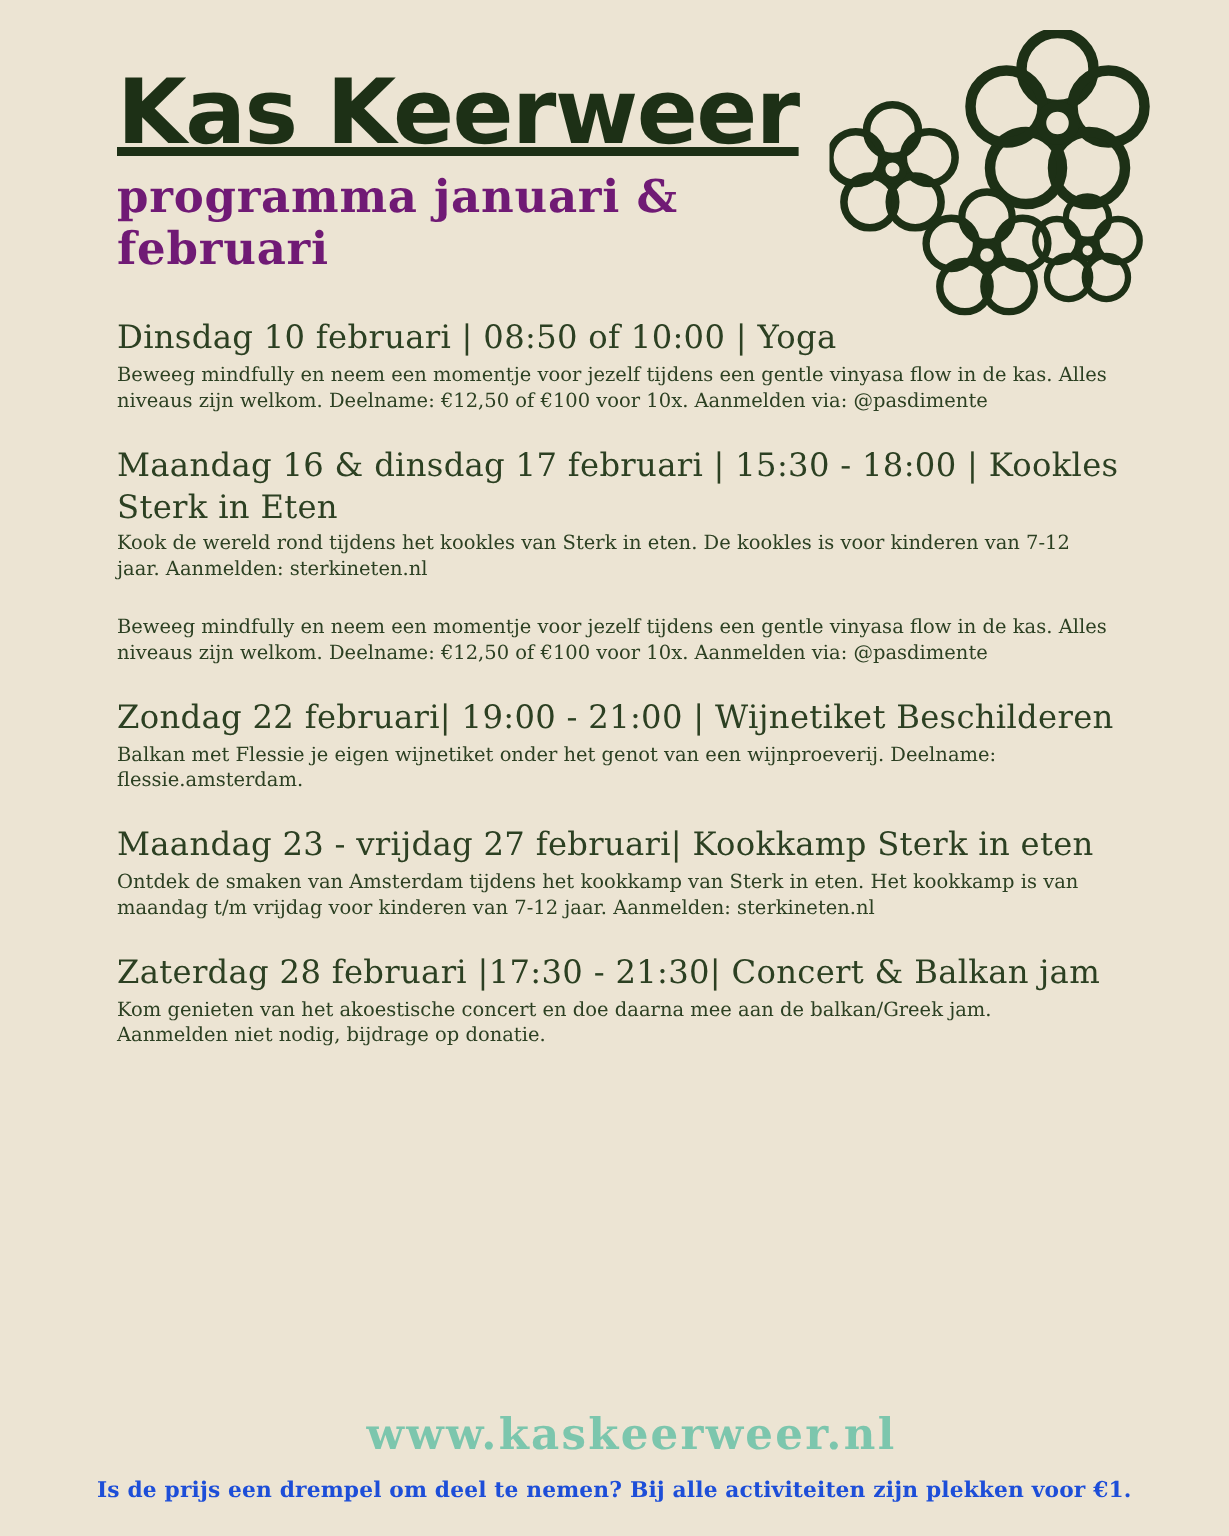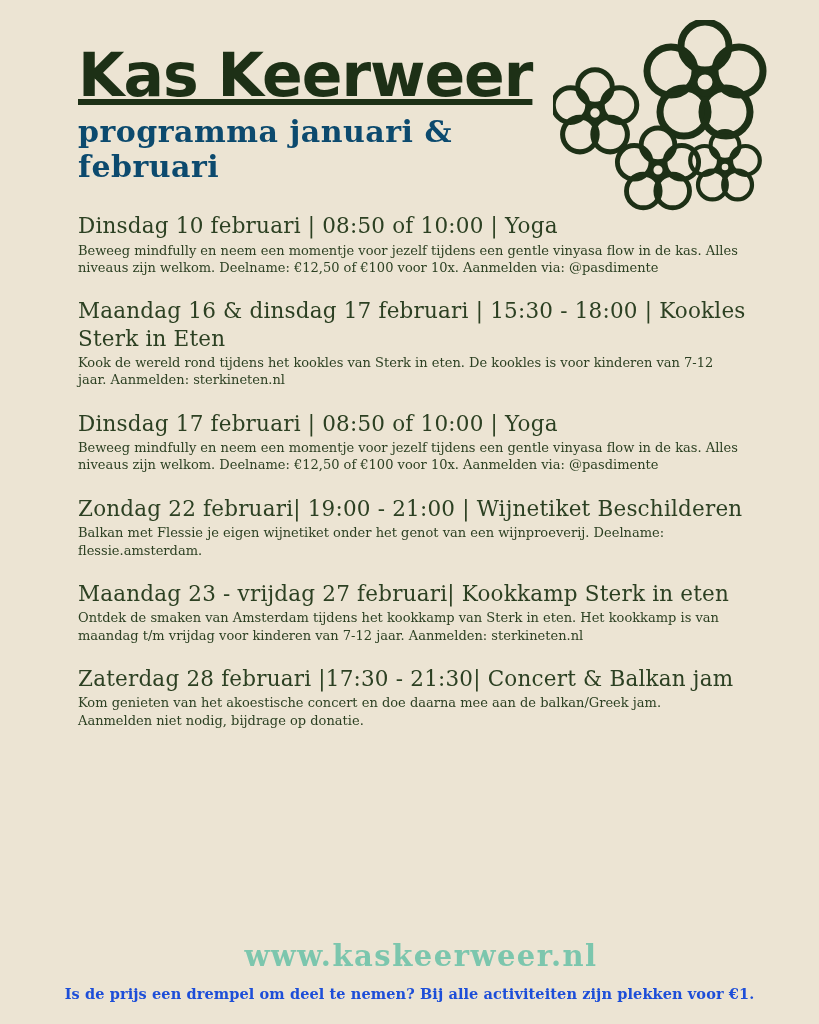--- a/index.html
+++ b/index.html
@@ -37,21 +37,21 @@
     line-height: 1.05;
     margin: 0;
     position: relative;
     z-index: 3;
     text-decoration: underline;
   }
   .subtitle {
     font-family: "DejaVu Serif", serif;
     font-weight: bold;
     font-size: 30px;
-    color: #0c4a6e;
+    color: #701a75;
     line-height: 1.15;
     margin: 8px 0 0 0;
     max-width: 430px;
     position: relative;
     z-index: 3;
     letter-spacing: 0.5px;
   }
 
   
   .flowers {
@@ -172,21 +172,20 @@
       <div class="event-title">Dinsdag 10 februari | 08:50 of 10:00 | Yoga</div>
       <div class="event-desc">Beweeg mindfully en neem een momentje voor jezelf tijdens een gentle vinyasa flow in de kas. Alles niveaus zijn welkom. Deelname: €12,50 of €100 voor 10x. Aanmelden via: @pasdimente</div>
     </div>
 
     <div class="event">
       <div class="event-title">Maandag 16 &amp; dinsdag 17 februari | 15:30 - 18:00 | Kookles Sterk in Eten</div>
       <div class="event-desc">Kook de wereld rond tijdens het kookles van Sterk in eten. De kookles is voor kinderen van 7-12 jaar. Aanmelden: sterkineten.nl</div>
     </div>
 
     <div class="event">
-      <div class="event-title">Dinsdag 17 februari | 08:50 of 10:00 | Yoga</div>
       <div class="event-desc">Beweeg mindfully en neem een momentje voor jezelf tijdens een gentle vinyasa flow in de kas. Alles niveaus zijn welkom. Deelname: €12,50 of €100 voor 10x. Aanmelden via: @pasdimente</div>
     </div>
 
     <div class="event">
       <div class="event-title">Zondag 22 februari| 19:00 - 21:00 | Wijnetiket Beschilderen</div>
       <div class="event-desc">Balkan met Flessie je eigen wijnetiket onder het genot van een wijnproeverij. Deelname: flessie.amsterdam.</div>
     </div>
 
     <div class="event">
       <div class="event-title">Maandag 23 - vrijdag 27 februari| Kookkamp Sterk in eten</div>

